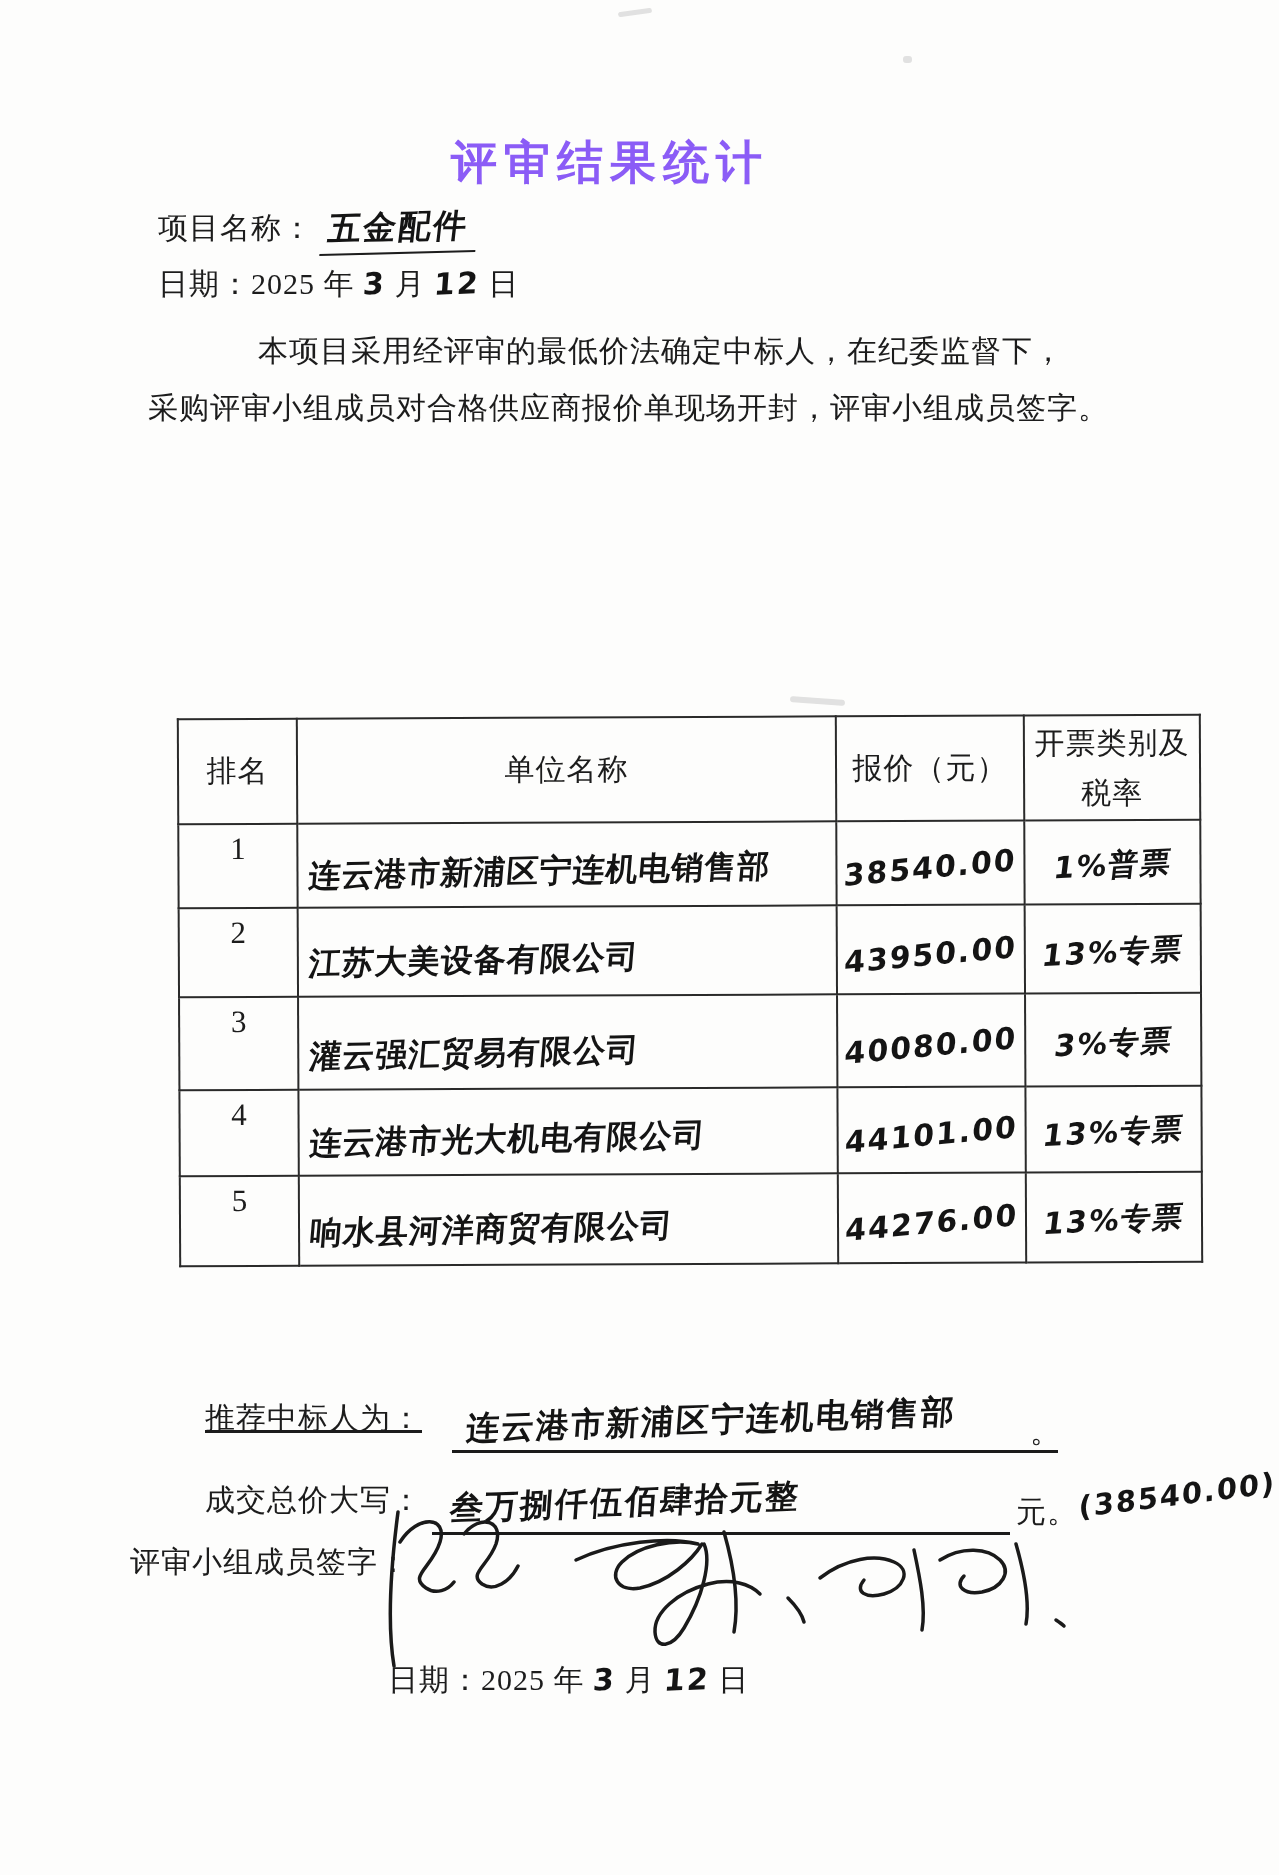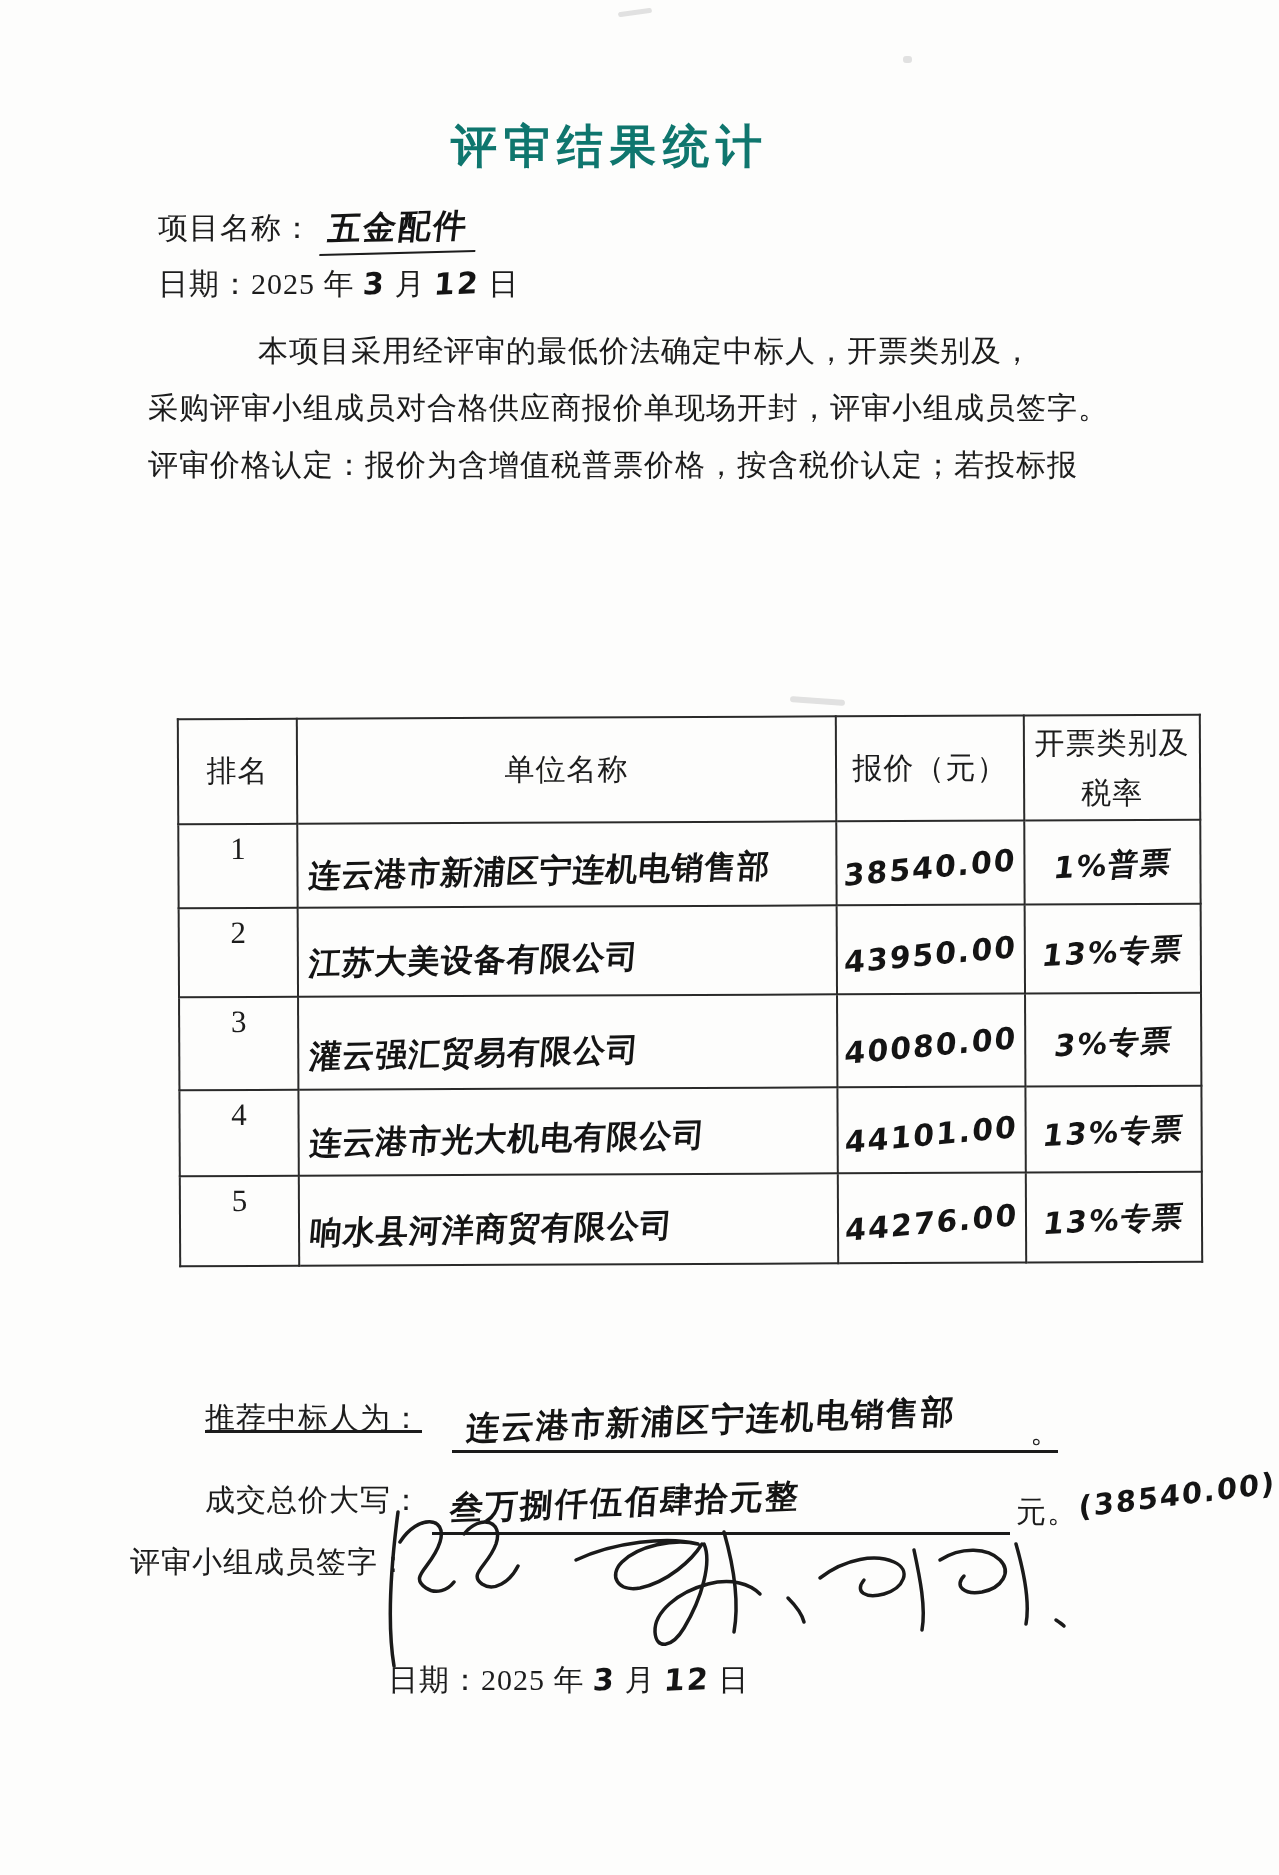--- a/index.html
+++ b/index.html
@@ -3,23 +3,23 @@
 <meta charset="utf-8">
 <style>
   html,body { margin:0; padding:0; background:#e8e8e8; }
   .page {
     position:relative; width:1279px; height:1875px; margin:0 auto;
     background:#fdfdfc; overflow:hidden; color:#1c1c1c;
     font-family:"Liberation Serif","DejaVu Serif",serif;
   }
   .abs { position:absolute; }
   .doc-title {
-    left:130px; top:116px; width:960px; text-align:center;
+    left:130px; top:132px; width:960px; text-align:center;
     font-family:"Liberation Sans","DejaVu Sans",sans-serif;
-    font-weight:700; font-size:46px; letter-spacing:7px; color:#0f766e;
+    font-weight:700; font-size:46px; letter-spacing:7px; color:#8b5cf6;
   }
   .meta-line { font-size:30px; letter-spacing:1px; white-space:nowrap; }
   .hw {
     font-family:"DejaVu Sans",sans-serif; font-weight:600; color:#141414;
     display:inline-block; transform:rotate(-2deg) skewX(-6deg);
     letter-spacing:2px;
   }
   .hw-sm { font-size:30px; }
   .hw-md { font-size:33px; }
   .project-value { border-bottom:2px solid #1d1d1d; padding:0 10px 2px 6px; transform:rotate(-1.5deg) skewX(-8deg); }
@@ -68,23 +68,22 @@
 
   <div class="abs meta-line" style="left:158px; top:264px;">
     <span>日期：</span><span>2025 年</span>
     <span class="hw hw-sm">3</span>
     <span>月</span>
     <span class="hw hw-sm">12</span>
     <span>日</span>
   </div>
 
   <div class="abs para">
-    <div class="pline indent">本项目采用经评审的最低价法确定中标人，开票类别及，</div>
+    <div class="pline indent">本项目采用经评审的最低价法确定中标人，在纪委监督下，</div>
     <div class="pline">采购评审小组成员对合格供应商报价单现场开封，评审小组成员签字。</div>
-    <div class="pline">评审价格认定：报价为含增值税普票价格，按含税价认定；若投标报</div>
   </div>
 
   <table class="result">
     <colgroup>
       <col style="width:119px">
         <col style="width:539px">
         <col style="width:188px">
         <col style="width:176px">
     </colgroup>
     <tbody>

